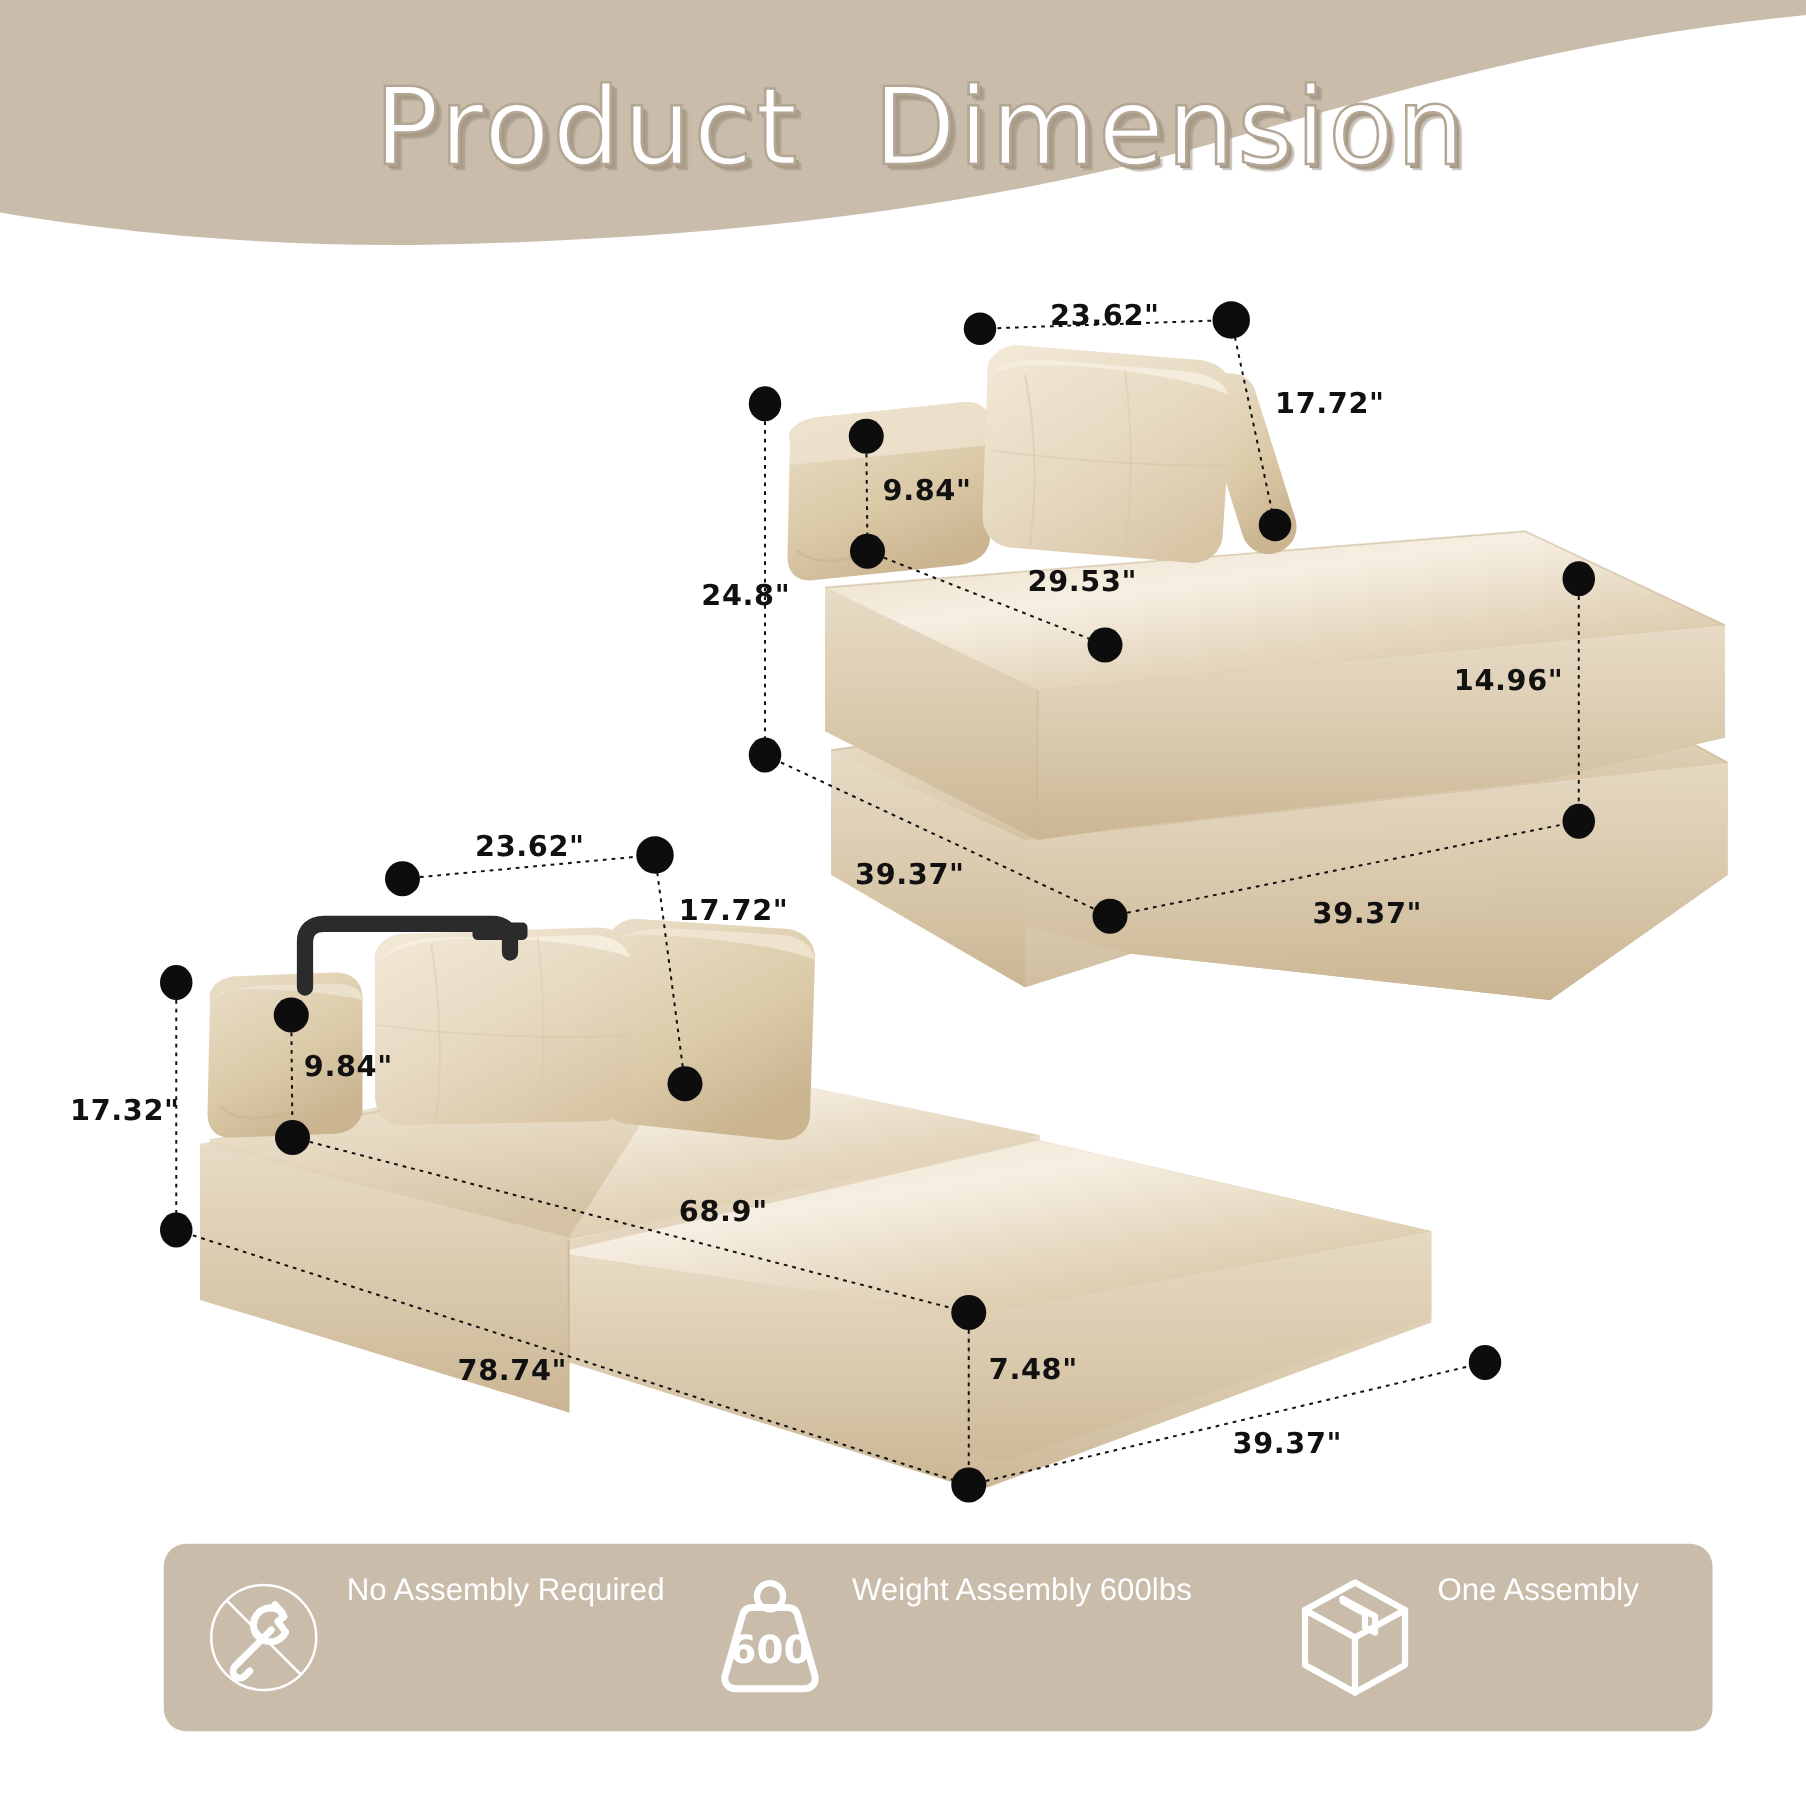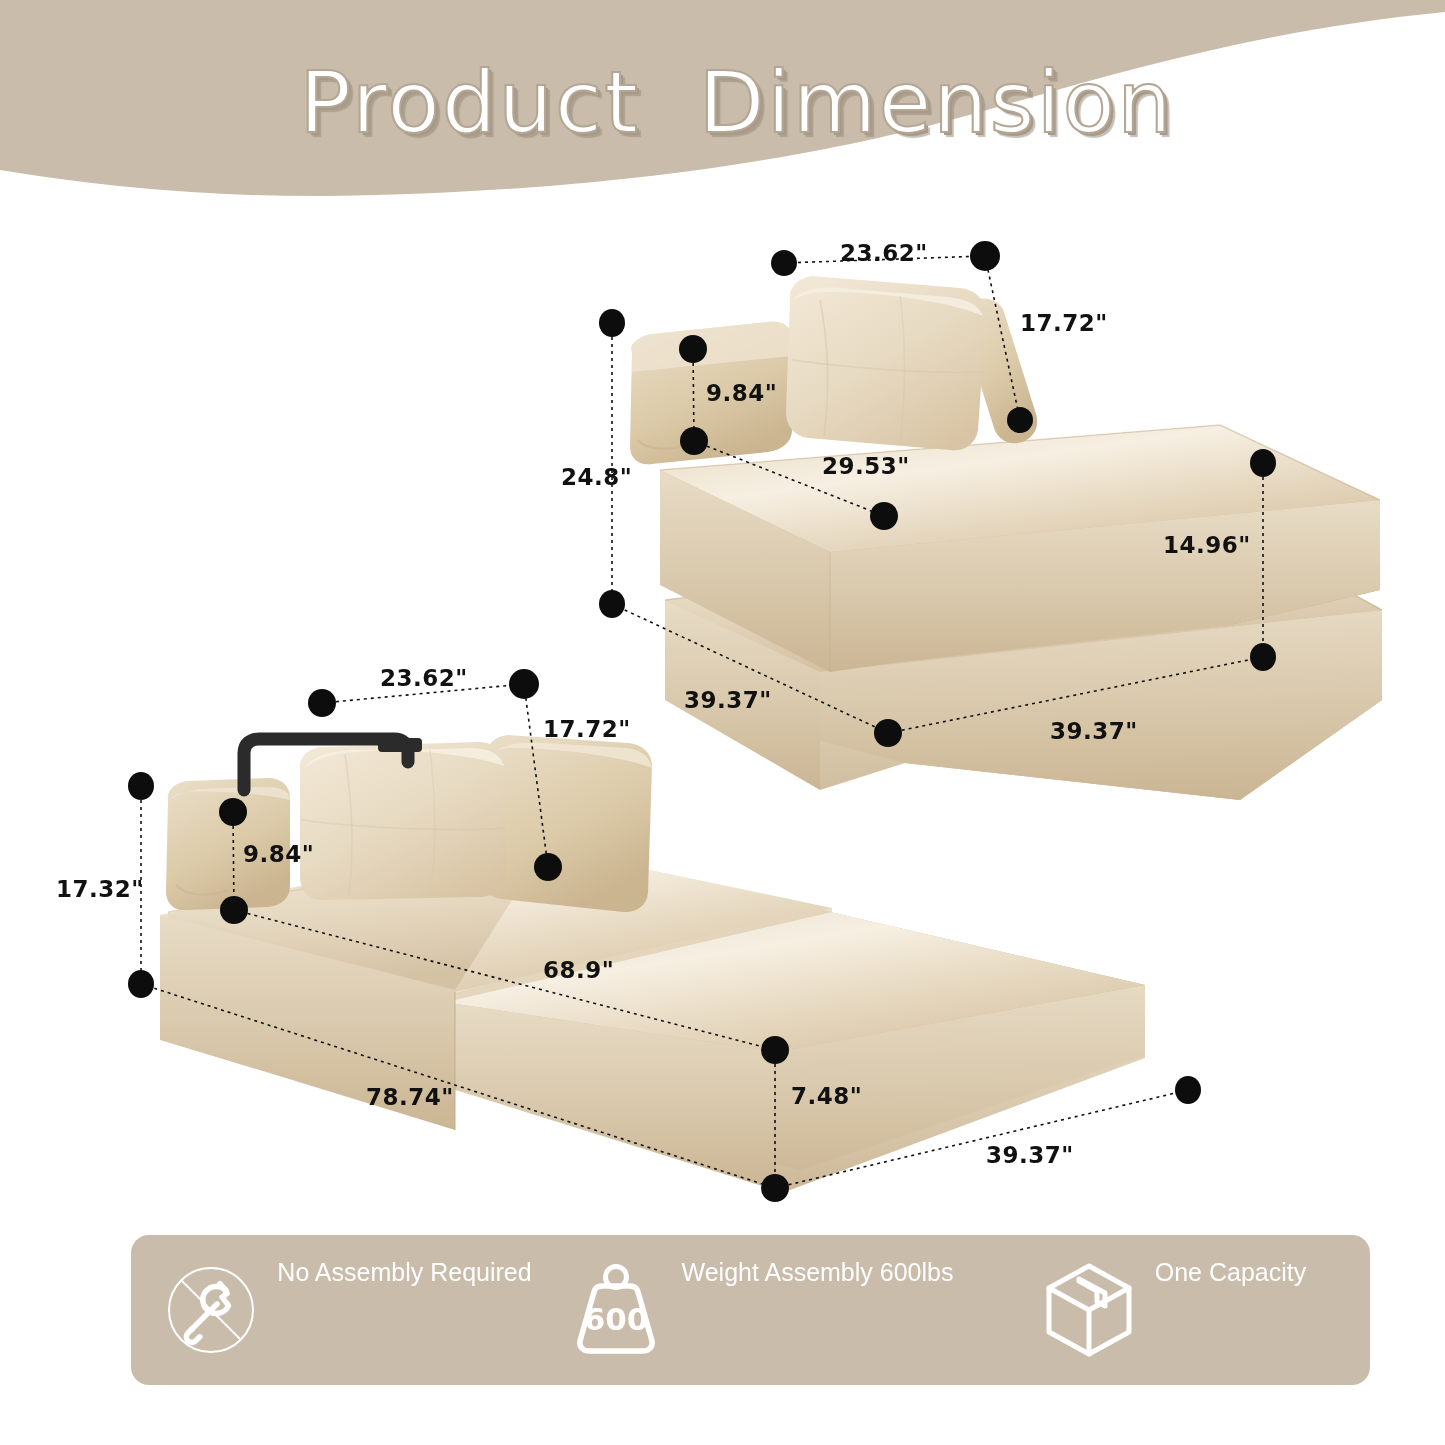--- a/index.html
+++ b/index.html
@@ -312,15 +312,15 @@
 
   <div class="feature-item">
     <svg class="feature-icon" width="104" height="104" viewBox="0 0 104 104">
       <g fill="none" stroke="#ffffff" stroke-width="5" stroke-linejoin="round" stroke-linecap="round">
         <path d="M52,8 L92,30 L92,74 L52,96 L12,74 L12,30 Z"></path>
         <path d="M12,30 L52,52 L92,30"></path>
         <path d="M52,52 L52,96"></path>
         <path d="M42,21 L68,35 L68,48 L60,44 L60,33 L42,23 Z"></path>
       </g>
     </svg>
-    <span class="feature-label">One Capacity</span>
+    <span class="feature-label">One Assembly</span>
   </div>
 </div>
 
 </body></html>

